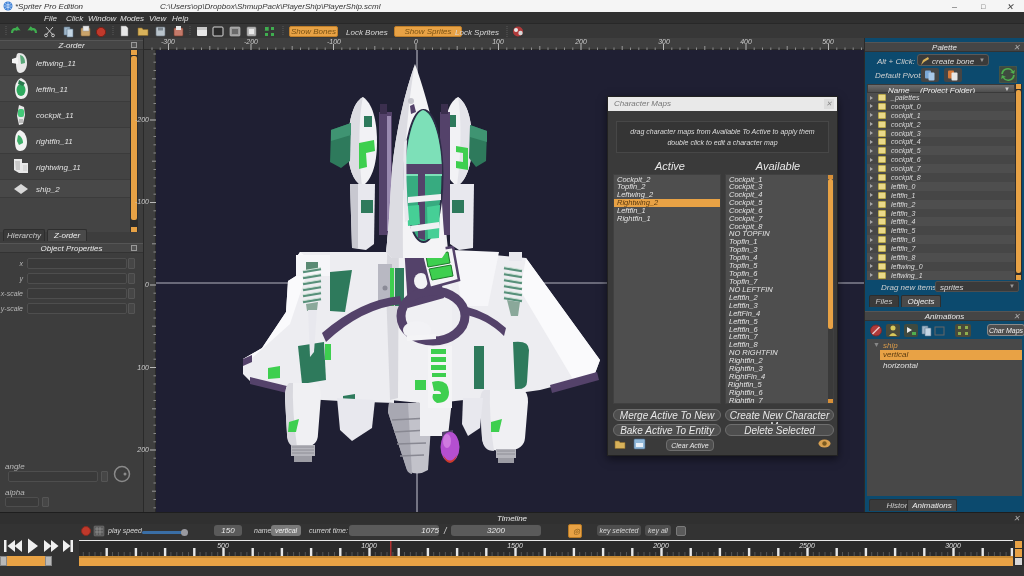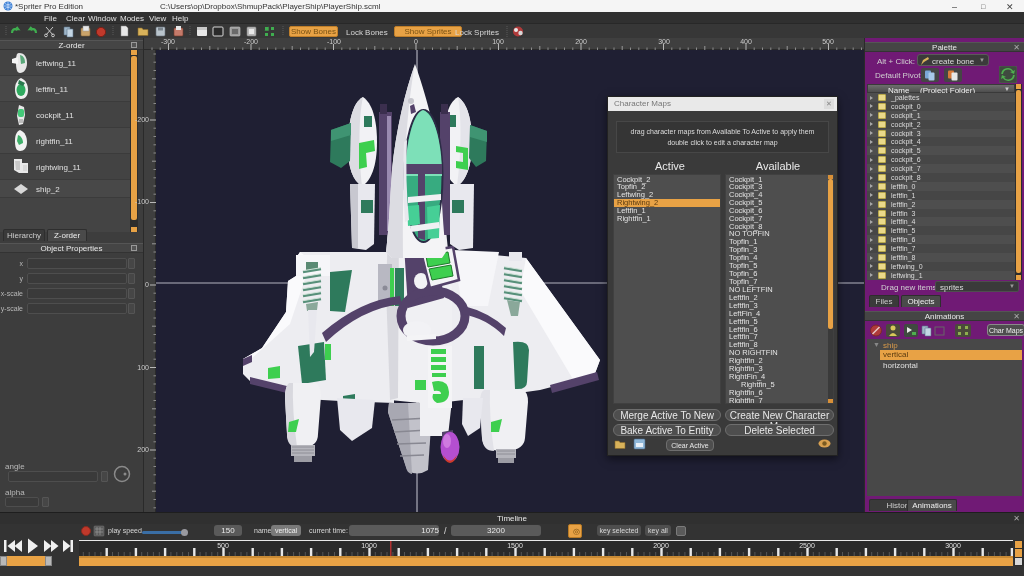--- a/index.html
+++ b/index.html
@@ -1,19 +1,19 @@
 <!DOCTYPE html>
 <html><head>
 <meta charset="utf-8">
 <style>
 * { margin:0; padding:0; box-sizing:border-box; }
 html,body { width:1024px; height:576px; overflow:hidden; background:#2e2e2e; }
 body { font-family:"Liberation Sans", sans-serif; color:#d8d8d8; font-size:8px; }
 .abs { position:absolute; }
-#stage { position:relative; width:1024px; height:576px; }
+#stage { position:relative; width:1024px; height:576px;font-style:italic; }
 
 
 #titlebar { left:0; top:0; width:1024px; height:12px; background:#f5f5f5; color:#333; font-size:8px; }
 #titlebar .t1 { position:absolute; left:15px; top:2px; }
 #titlebar .t2 { position:absolute; left:160px; top:2px; }
 .winbtn { position:absolute; top:2px; color:#444; font-size:9px; }
 
 
 #menubar { left:0; top:12px; width:1024px; height:12px; background:#303030; border-bottom:1px solid #282828; }
 #menubar span { position:absolute; top:2px; color:#e0e0e0; font-size:8px;margin-left:36px; }
@@ -46,21 +46,21 @@
 #corner { left:144px; top:38px; width:12px; height:12px; background:#3f3f3f; }
 #canvas { left:156px; top:50px; width:708px; height:462px; background:#1f1f33; }
 .dbtn { height:12px; background:#4e4e4e; border:1px solid #6e6e6e; border-radius:6px; color:#e8e8e8; font-size:10px; text-align:center; line-height:11px; }
 #activelist div, #availlist div { height:7.93px; font-size:7.5px; line-height:8px; white-space:nowrap; }
 .rrow { position:relative; height:8.9px; font-size:7px; color:#dcdcdc; white-space:nowrap; }
 .rrow .arr { position:absolute; left:3px; top:2.5px; width:0; height:0; border-left:3.5px solid #a8a8a8; border-top:2px solid transparent; border-bottom:2px solid transparent; }
 .rrow .fold { position:absolute; left:11px; top:1px; width:8px; height:7px; background:#ead98a; border:1px solid #b8a84a; border-radius:1px; }
 .rrow .fnm { position:absolute; left:24px; top:1px; }
 
 
-#rightpanel { left:864px; top:38px; width:160px; height:474px; background:#701a75; border-left:1px solid #2a2a2a; }
+#rightpanel { left:864px; top:38px; width:160px; height:474px; background:#0c4a6e; border-left:1px solid #2a2a2a; }
 
 
 #dialog { left:607px; top:96px; width:231px; height:360px; background:#3a3a3a; border:1px solid #222; box-shadow:0 3px 8px rgba(0,0,0,.5); }
 
 
 #timeline { left:0; top:512px; width:1024px; height:64px; background:#333333; }
 </style>
 </head>
 <body>
 <div id="stage">
@@ -72,21 +72,21 @@
       </svg>
     <span class="t1">*Spriter Pro Edition</span>
     <span class="t2">C:\Users\op\Dropbox\ShmupPack\PlayerShip\PlayerShip.scml</span>
     <span class="winbtn" style="left:952px">–</span>
     <span class="winbtn" style="left:981px;font-size:7px;top:3px">□</span>
     <span class="winbtn" style="left:1006px">✕</span>
   </div>
 
   <div class="abs" id="menubar">
     <span style="left:8px">File</span>
-      <span style="left:30px">Clear</span>
+      <span style="left:30px">Click</span>
       <span style="left:52px">Window</span>
       <span style="left:84px">Modes</span>
       <span style="left:113px">View</span>
       <span style="left:136px">Help</span>
   </div>
 
   <div class="abs" id="toolbar">
     <svg class="abs" style="left:0;top:0" width="285" height="14" viewBox="0 0 285 14">
       <line x1="6" y1="2" x2="6" y2="12" stroke="#5a5a5a" stroke-dasharray="1,1"></line>
       <path d="M12 9 q0-5 6-4 l-1.5-2 m1.5 2 l-2.5 1" stroke="#3fae4f" stroke-width="2.2" fill="none"></path>
@@ -584,21 +584,21 @@
         <div style="padding-left:3px">Leftfin_3</div>
         <div style="padding-left:3px">LeftFin_4</div>
         <div style="padding-left:3px">Leftfin_5</div>
         <div style="padding-left:3px">Leftfin_6</div>
         <div style="padding-left:3px">Leftfin_7</div>
         <div style="padding-left:3px">Leftfin_8</div>
         <div style="padding-left:3px">NO RIGHTFIN</div>
         <div style="padding-left:3px">Rightfin_2</div>
         <div style="padding-left:3px">Rightfin_3</div>
         <div style="padding-left:3px">RightFin_4</div>
-        <div style="padding-left:15px">Rightfin_5</div>
+        <div style="padding-left:2px">Rightfin_5</div>
         <div style="padding-left:3px">Rightfin_6</div>
         <div style="padding-left:3px">Rightfin_7</div>
       <div class="abs" style="right:0;top:0;width:5px;height:228px;background:#3a3a3a">
           <div class="abs" style="left:0;top:4px;width:5px;height:150px;background:#e8a245;border-radius:2px"></div>
           <div class="abs" style="left:0;top:0;width:5px;height:4px;background:#d89038"></div>
           <div class="abs" style="left:0;bottom:0;width:5px;height:4px;background:#d89038"></div>
         </div>
     </div>
     <div class="dbtn abs" style="left:5px;top:312px;width:108px">Merge Active To New</div>
     <div class="dbtn abs" style="left:117px;top:312px;width:109px">Create New Character Map</div>

